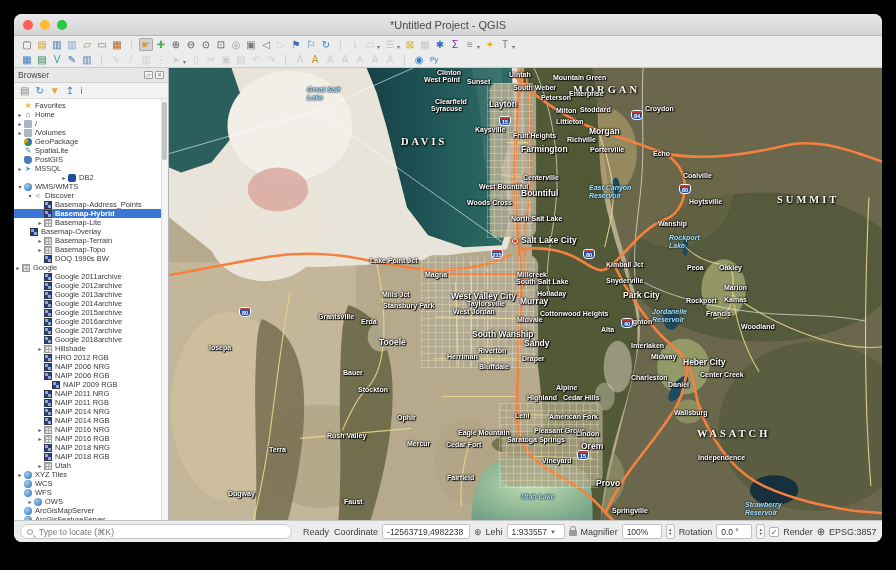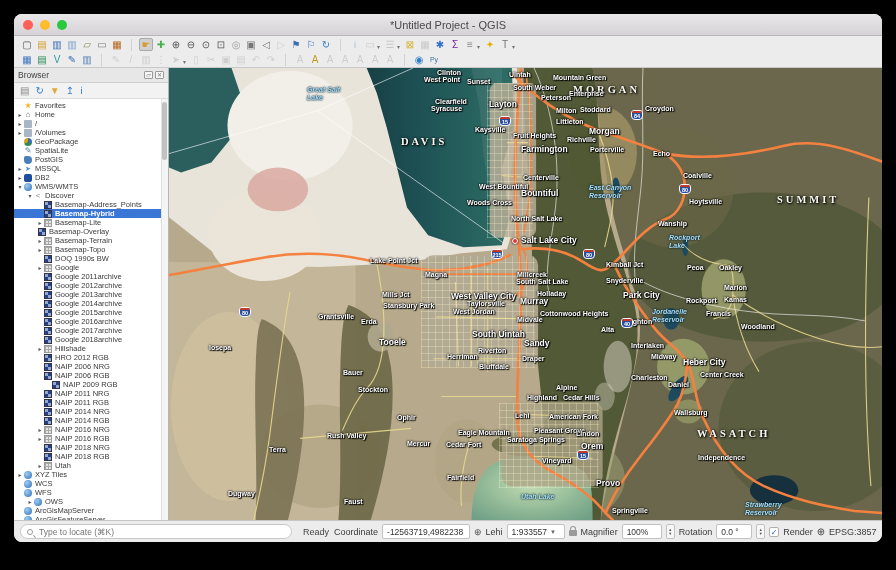--- a/index.html
+++ b/index.html
@@ -213,21 +213,21 @@
             <div class="trow" style="padding-left: 2px;">
               <span class="texp"></span>
               <span class="ti pgis"></span>
               <span>PostGIS</span>
             </div>
             <div class="trow" style="padding-left: 2px;">
               <span class="texp">▸</span>
               <span class="ti mssql">➤</span>
               <span>MSSQL</span>
             </div>
-            <div class="trow" style="padding-left: 2px;">
+            <div class="trow" style="padding-left: 2px; margin-left: 44px;">
               <span class="texp">▸</span>
               <span class="ti db2"></span>
               <span>DB2</span>
             </div>
             <div class="trow" style="padding-left: 2px;">
               <span class="texp">▾</span>
               <span class="ti globe"></span>
               <span>WMS/WMTS</span>
             </div>
             <div class="trow" style="padding-left: 12px;">
@@ -243,41 +243,41 @@
             <div class="trow sel" style="padding-left: 22px;">
               <span class="texp"></span>
               <span class="ti rast"></span>
               <span>Basemap-Hybrid</span>
             </div>
             <div class="trow" style="padding-left: 22px;">
               <span class="texp">▸</span>
               <span class="ti grp"></span>
               <span>Basemap-Lite</span>
             </div>
-            <div class="trow" style="padding-left: 16px;">
+            <div class="trow" style="padding-left: 8px;">
               <span class="texp"></span>
               <span class="ti rast"></span>
               <span>Basemap-Overlay</span>
             </div>
             <div class="trow" style="padding-left: 22px;">
               <span class="texp">▸</span>
               <span class="ti grp"></span>
               <span>Basemap-Terrain</span>
             </div>
             <div class="trow" style="padding-left: 22px;">
               <span class="texp">▸</span>
               <span class="ti grp"></span>
               <span>Basemap-Topo</span>
             </div>
             <div class="trow" style="padding-left: 22px;">
               <span class="texp"></span>
               <span class="ti rast"></span>
               <span>DOQ 1990s BW</span>
             </div>
-            <div class="trow" style="padding-left: 22px; align-items: center;">
+            <div class="trow" style=" align-items: center;">
               <span class="texp">▸</span>
               <span class="ti grp"></span>
               <span>Google</span>
             </div>
             <div class="trow" style="padding-left: 22px;">
               <span class="texp"></span>
               <span class="ti rast"></span>
               <span>Google 2011archive</span>
             </div>
             <div class="trow" style="padding-left: 22px;">
@@ -571,21 +571,21 @@
             <div class="ml city" style="left: 256px; top: 203px;">Magna</div>
             <div class="ml citylg" style="left: 282px; top: 224px;">West Valley City</div>
             <div class="ml city" style="left: 298px; top: 232px;">Taylorsville</div>
             <div class="ml city" style="left: 284px; top: 240px;">West Jordan</div>
             <div class="ml city" style="left: 348px; top: 203px;">Millcreek</div>
             <div class="ml city" style="left: 347px; top: 210px;">South Salt Lake</div>
             <div class="ml city" style="left: 368px; top: 222px;">Holladay</div>
             <div class="ml citylg" style="left: 351px; top: 229px;">Murray</div>
             <div class="ml city" style="left: 348px; top: 248px;">Midvale</div>
             <div class="ml city" style="left: 371px; top: 242px;">Cottonwood Heights</div>
-            <div class="ml citylg" style="left: 303px; top: 262px;">South Uintah</div>
+            <div class="ml citylg" style="left: 303px; top: 262px;">South Wanship</div>
             <div class="ml citylg" style="left: 355px; top: 271px;">Sandy</div>
             <div class="ml city" style="left: 309px; top: 279px;">Riverton</div>
             <div class="ml city" style="left: 353px; top: 287px;">Draper</div>
             <div class="ml city" style="left: 278px; top: 285px;">Herriman</div>
             <div class="ml city" style="left: 310px; top: 295px;">Bluffdale</div>
             <div class="ml city" style="left: 437px; top: 193px;">Kimball Jct</div>
             <div class="ml city" style="left: 437px; top: 209px;">Snyderville</div>
             <div class="ml citylg" style="left: 454px; top: 223px;">Park City</div>
             <div class="ml city" style="left: 454px; top: 250px;">Brighton</div>
             <div class="ml city" style="left: 432px; top: 258px;">Alta</div>

